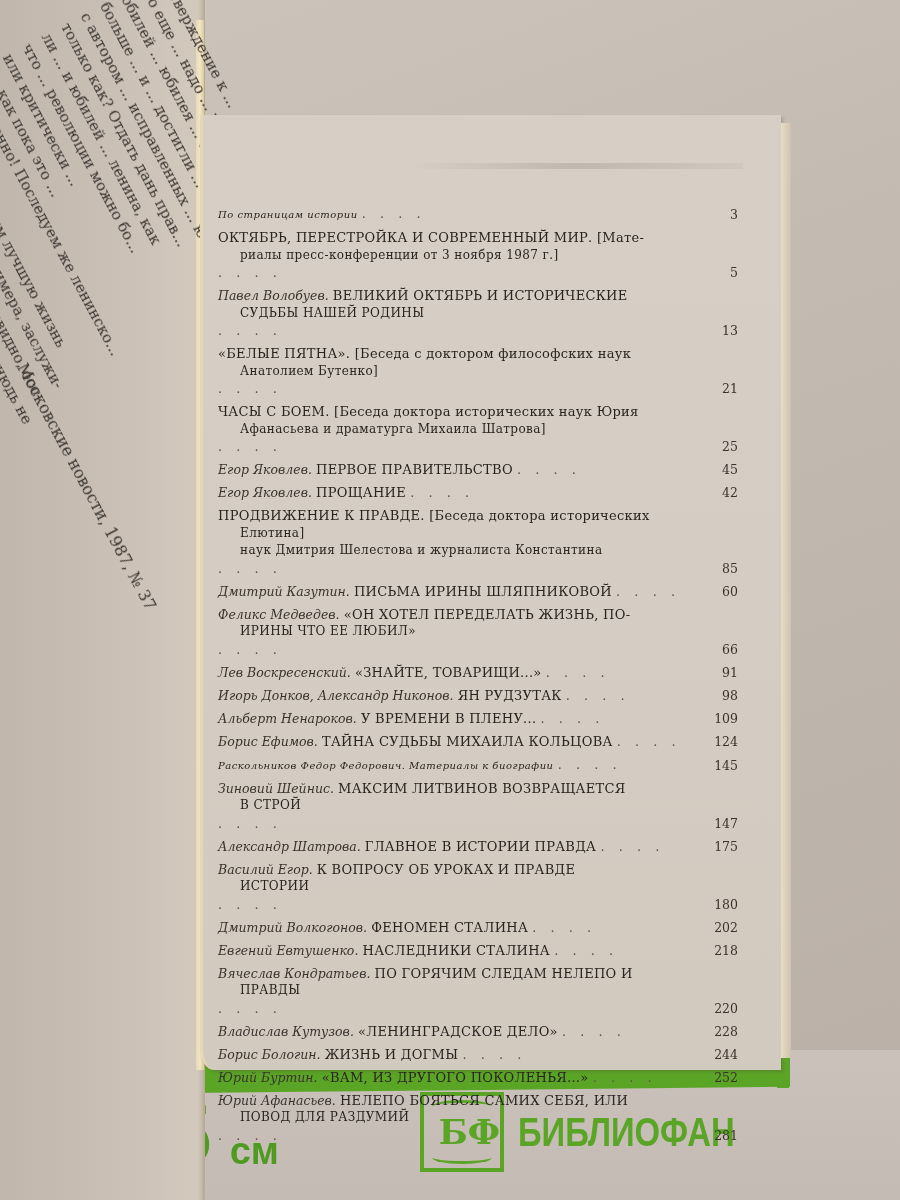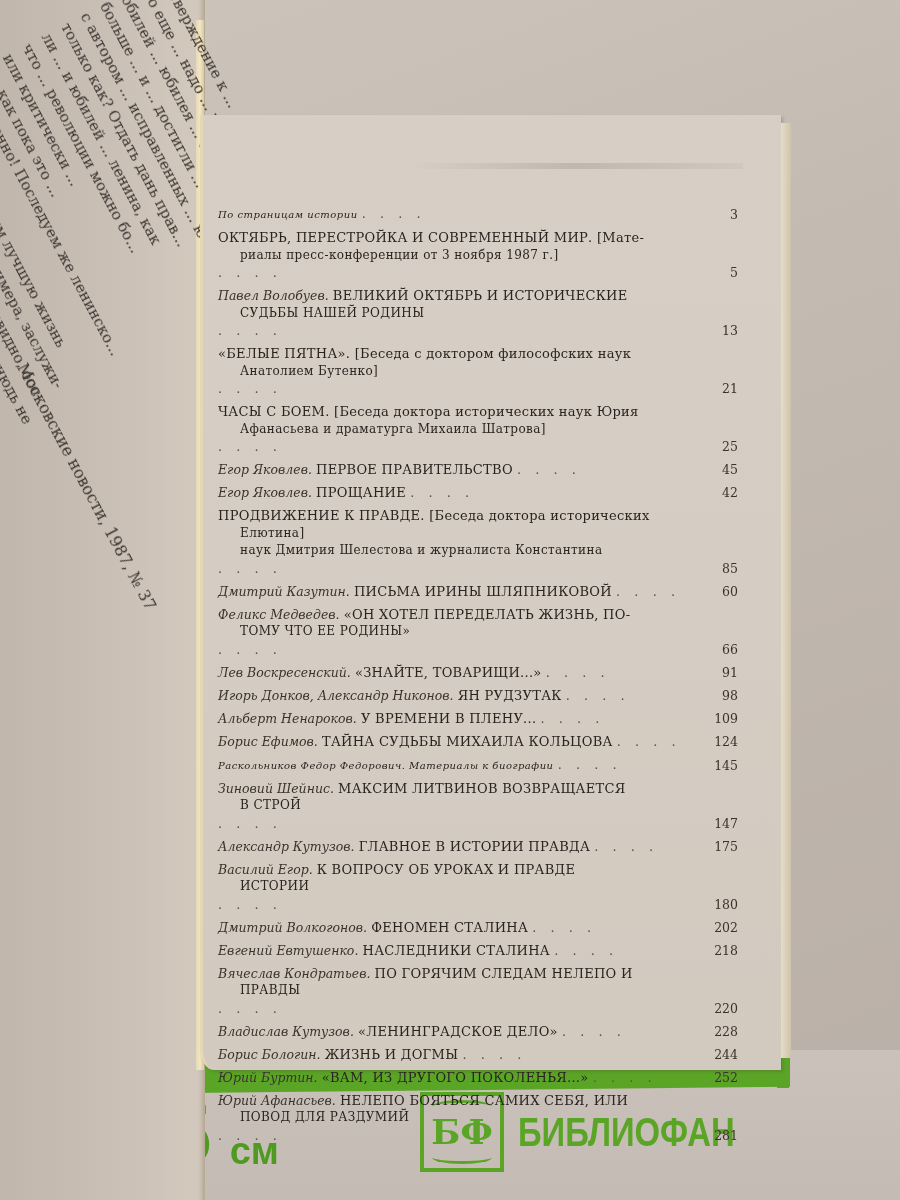--- a/index.html
+++ b/index.html
@@ -23,21 +23,21 @@
     position: absolute; left: 118px; top: 1085px; color: #4f9a21;
     font-family: "Liberation Sans", sans-serif; font-weight: bold;
   }
   .cm-mark .num { font-size: 86px; letter-spacing: -2px; }
   .cm-mark .unit { font-size: 38px; margin-left: 20px; }
   .logo {
     position: absolute; left: 420px; top: 1092px; display: flex; align-items: center; color: #5aa526;
   }
   .logo-box {
     width: 84px; height: 80px; border: 4px solid #5aa526; box-sizing: border-box; position: relative;
-    display: flex; align-items: center; justify-content: center;
+    display: flex; align-items: center; justify-content: flex-end;
     font-family: "DejaVu Serif", serif; font-size: 34px; font-weight: bold; color: #5aa526;
   }
   .logo-box::before {
     content: ""; position: absolute; top: 4px; left: 8px; right: 8px; height: 10px;
     border-top: 3px solid #5aa526; border-radius: 50% 50% 0 0;
   }
   .logo-box::after {
     content: ""; position: absolute; bottom: 4px; left: 8px; right: 8px; height: 10px;
     border-bottom: 3px solid #5aa526; border-radius: 0 0 50% 50%;
   }
@@ -152,28 +152,28 @@
   <div class="toc" id="toc">
       <div class="entry small"><span class="title">По страницам истории</span> <span class="dots">. . . .</span><span class="page">3</span></div>
       <div class="entry"><span class="title">ОКТЯБРЬ, ПЕРЕСТРОЙКА И СОВРЕМЕННЫЙ МИР. [Мате-</span><span class="cont note"><span>риалы пресс-конференции от 3 ноября 1987 г.]</span></span> <span class="dots">. . . .</span><span class="page">5</span></div>
       <div class="entry"><span class="author">Павел Волобуев.</span> <span class="title">ВЕЛИКИЙ ОКТЯБРЬ И ИСТОРИЧЕСКИЕ</span><span class="cont note"><span>СУДЬБЫ НАШЕЙ РОДИНЫ</span></span> <span class="dots">. . . .</span><span class="page">13</span></div>
       <div class="entry"><span class="title">«БЕЛЫЕ ПЯТНА». [Беседа с доктором философских наук</span><span class="cont note"><span>Анатолием Бутенко]</span></span> <span class="dots">. . . .</span><span class="page">21</span></div>
       <div class="entry"><span class="title">ЧАСЫ С БОЕМ. [Беседа доктора исторических наук Юрия</span><span class="cont note"><span>Афанасьева и драматурга Михаила Шатрова]</span></span> <span class="dots">. . . .</span><span class="page">25</span></div>
       <div class="entry"><span class="author">Егор Яковлев.</span> <span class="title">ПЕРВОЕ ПРАВИТЕЛЬСТВО</span> <span class="dots">. . . .</span><span class="page">45</span></div>
       <div class="entry"><span class="author">Егор Яковлев.</span> <span class="title">ПРОЩАНИЕ</span> <span class="dots">. . . .</span><span class="page">42</span></div>
       <div class="entry"><span class="title">ПРОДВИЖЕНИЕ К ПРАВДЕ. [Беседа доктора исторических</span><span class="cont note"><span>Елютина]</span></span><span class="cont note"><span>наук Дмитрия Шелестова и журналиста Константина</span></span> <span class="dots">. . . .</span><span class="page">85</span></div>
       <div class="entry"><span class="author">Дмитрий Казутин.</span> <span class="title">ПИСЬМА ИРИНЫ ШЛЯПНИКОВОЙ</span> <span class="dots">. . . .</span><span class="page">60</span></div>
-      <div class="entry"><span class="author">Феликс Медведев.</span> <span class="title">«ОН ХОТЕЛ ПЕРЕДЕЛАТЬ ЖИЗНЬ, ПО-</span><span class="cont note"><span>ТОМУ ЧТО ЕЕ РОДИНЫ»</span></span> <span class="dots">. . . .</span><span class="page">66</span></div>
+      <div class="entry"><span class="author">Феликс Медведев.</span> <span class="title">«ОН ХОТЕЛ ПЕРЕДЕЛАТЬ ЖИЗНЬ, ПО-</span><span class="cont note"><span>ИРИНЫ ЧТО ЕЕ ЛЮБИЛ»</span></span> <span class="dots">. . . .</span><span class="page">66</span></div>
       <div class="entry"><span class="author">Лев Воскресенский.</span> <span class="title">«ЗНАЙТЕ, ТОВАРИЩИ...»</span> <span class="dots">. . . .</span><span class="page">91</span></div>
       <div class="entry"><span class="author">Игорь Донков, Александр Никонов.</span> <span class="title">ЯН РУДЗУТАК</span> <span class="dots">. . . .</span><span class="page">98</span></div>
       <div class="entry"><span class="author">Альберт Ненароков.</span> <span class="title">У ВРЕМЕНИ В ПЛЕНУ...</span> <span class="dots">. . . .</span><span class="page">109</span></div>
       <div class="entry"><span class="author">Борис Ефимов.</span> <span class="title">ТАЙНА СУДЬБЫ МИХАИЛА КОЛЬЦОВА</span> <span class="dots">. . . .</span><span class="page">124</span></div>
       <div class="entry small"><span class="title">Раскольников Федор Федорович. Материалы к биографии</span> <span class="dots">. . . .</span><span class="page">145</span></div>
       <div class="entry"><span class="author">Зиновий Шейнис.</span> <span class="title">МАКСИМ ЛИТВИНОВ ВОЗВРАЩАЕТСЯ</span><span class="cont note"><span>В СТРОЙ</span></span> <span class="dots">. . . .</span><span class="page">147</span></div>
-      <div class="entry"><span class="author">Александр Кутузов.</span> <span class="title">ГЛАВНОЕ В ИСТОРИИ ПРАВДА</span> <span class="dots">. . . .</span><span class="page">175</span></div>
+      <div class="entry"><span class="author">Александр Шатрова.</span> <span class="title">ГЛАВНОЕ В ИСТОРИИ ПРАВДА</span> <span class="dots">. . . .</span><span class="page">175</span></div>
       <div class="entry"><span class="author">Василий Егор.</span> <span class="title">К ВОПРОСУ ОБ УРОКАХ И ПРАВДЕ</span><span class="cont note"><span>ИСТОРИИ</span></span> <span class="dots">. . . .</span><span class="page">180</span></div>
       <div class="entry"><span class="author">Дмитрий Волкогонов.</span> <span class="title">ФЕНОМЕН СТАЛИНА</span> <span class="dots">. . . .</span><span class="page">202</span></div>
       <div class="entry"><span class="author">Евгений Евтушенко.</span> <span class="title">НАСЛЕДНИКИ СТАЛИНА</span> <span class="dots">. . . .</span><span class="page">218</span></div>
       <div class="entry"><span class="author">Вячеслав Кондратьев.</span> <span class="title">ПО ГОРЯЧИМ СЛЕДАМ НЕЛЕПО И</span><span class="cont note"><span>ПРАВДЫ</span></span> <span class="dots">. . . .</span><span class="page">220</span></div>
       <div class="entry"><span class="author">Владислав Кутузов.</span> <span class="title">«ЛЕНИНГРАДСКОЕ ДЕЛО»</span> <span class="dots">. . . .</span><span class="page">228</span></div>
       <div class="entry"><span class="author">Борис Бологин.</span> <span class="title">ЖИЗНЬ И ДОГМЫ</span> <span class="dots">. . . .</span><span class="page">244</span></div>
       <div class="entry"><span class="author">Юрий Буртин.</span> <span class="title">«ВАМ, ИЗ ДРУГОГО ПОКОЛЕНЬЯ...»</span> <span class="dots">. . . .</span><span class="page">252</span></div>
       <div class="entry"><span class="author">Юрий Афанасьев.</span> <span class="title">НЕЛЕПО БОЯТЬСЯ САМИХ СЕБЯ, ИЛИ</span><span class="cont note"><span>ПОВОД ДЛЯ РАЗДУМИЙ</span></span> <span class="dots">. . . .</span><span class="page">281</span></div>
     </div>
   <div class="faint"></div>

